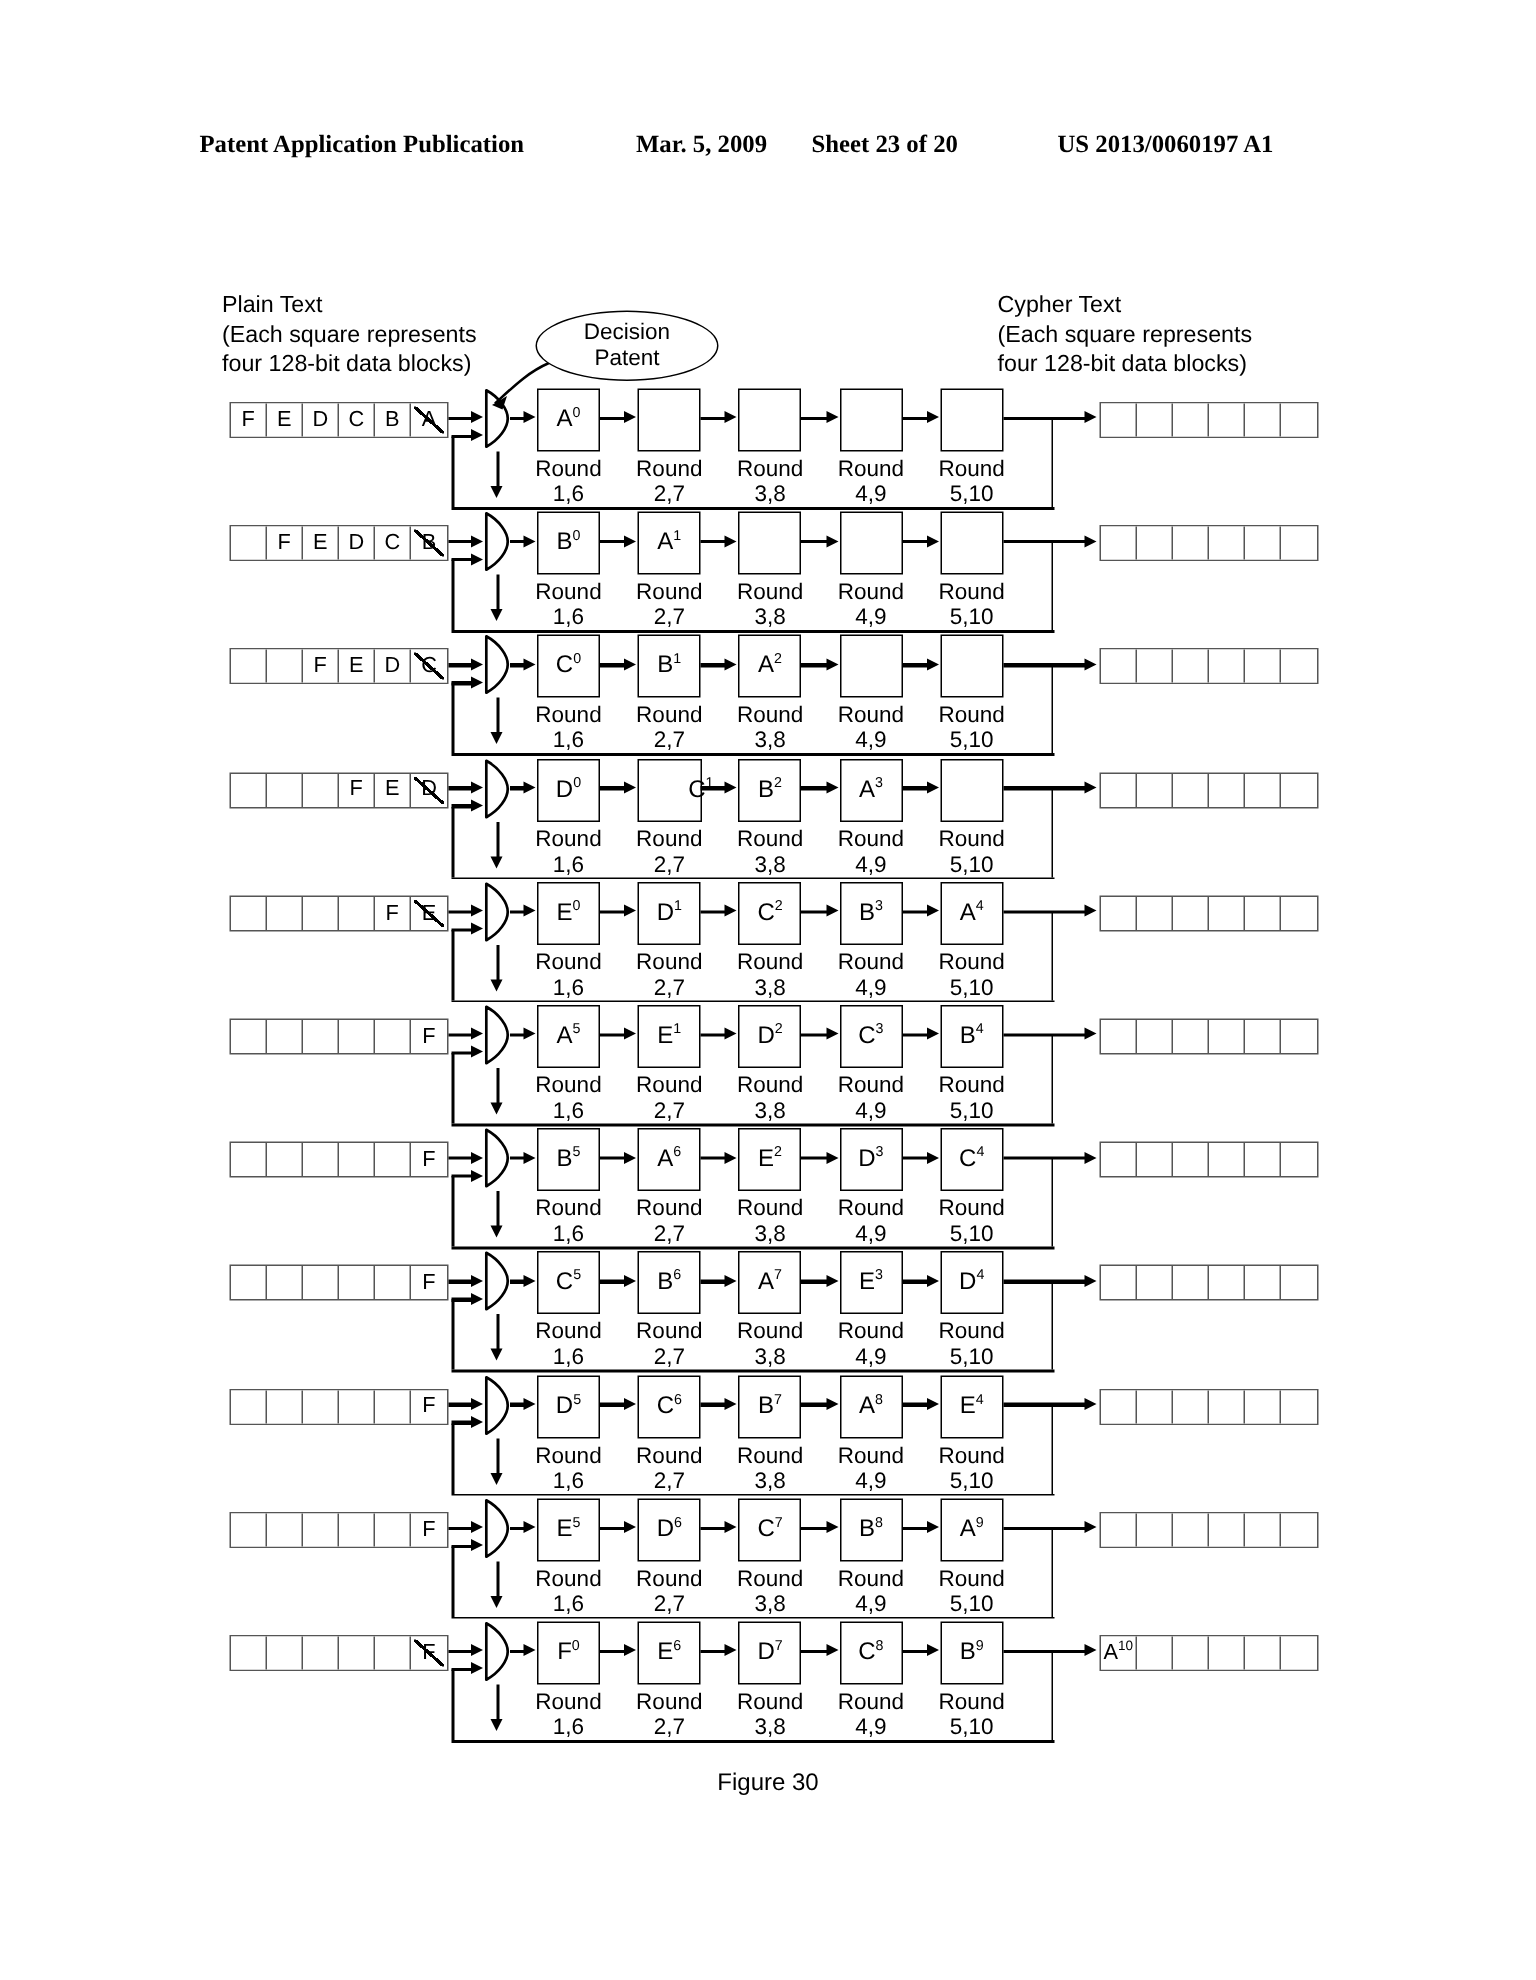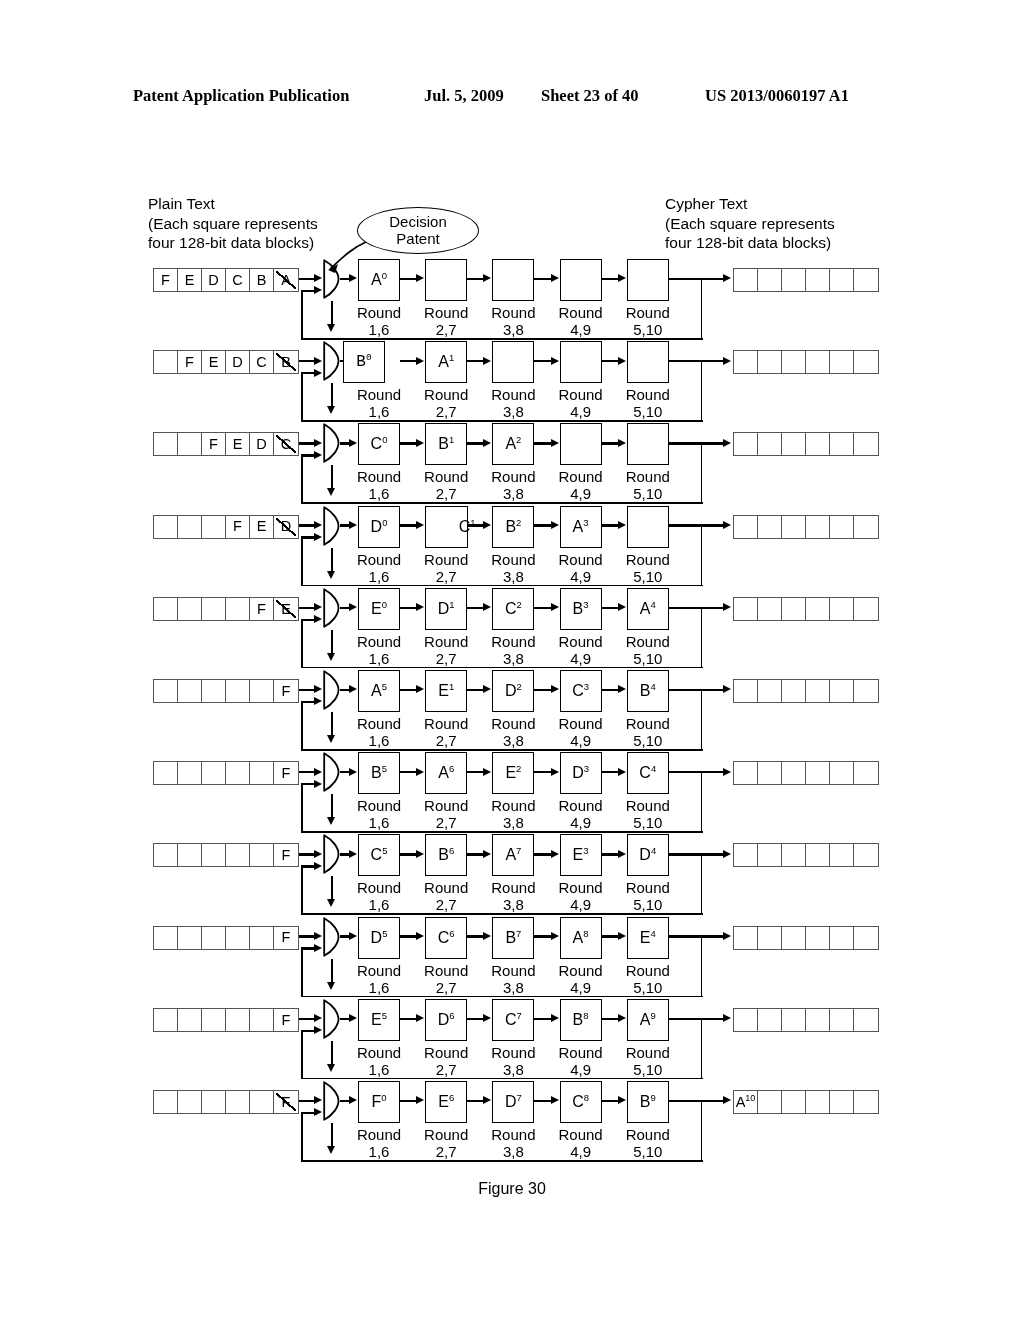--- a/index.html
+++ b/index.html
@@ -104,22 +104,22 @@
   #figcap{
     position:absolute;left:0;top:1180px;width:1024px;text-align:center;
     font-size:16px;
   }
 </style>
 </head>
 <body>
 
 <div id="hdr">
   <span class="h-pub">Patent Application Publication</span>
-  <span class="h-date">Jul. 5, 2009</span>
-  <span class="h-sheet">Sheet 23 of 40</span>
+  <span class="h-date">Mar. 5, 2009</span>
+  <span class="h-sheet">Sheet 23 of 20</span>
   <span class="h-num">US 2013/0060197 A1</span>
 </div>
 
 <div id="fig">
 
   <div class="caption" id="cap-plain">
     <div>Plain Text</div>
     <div>(Each square represents</div>
     <div>four 128-bit data blocks)</div>
   </div>
@@ -244,21 +244,21 @@
       <div class="arrow-r" style="left:314px;top:356.59999999999997px;"></div>
       <div class="ln " style="left:301px;top:372px;width:14px;height:2.4px;"></div>
       <div class="arrow-r" style="left:314px;top:368.59999999999997px;"></div>
       <div class="mux" style="left:323px;top:341.2px;">
         <svg width="17" height="40" viewBox="0 0 17 40">
           <path d="M 1.2,1.2 L 1.2,38.8 C 10,34 15.5,26 15.5,20 C 15.5,14 10,6 1.2,1.2 Z" fill="#fff" stroke="#000" stroke-width="1.8" stroke-linejoin="round"></path>
         </svg>
       </div>
       <div class="ln " style="left:340px;top:360px;width:10px;height:2.4px;"></div>
       <div class="arrow-r" style="left:349px;top:356.59999999999997px;"></div>
-      <div class="rbox" style="left:343px;top:341.2px;font-family:Liberation Mono, monospace;">
+      <div class="rbox" style="left:358px;top:341.2px;">
         <span>B<sup>0</sup></span>
       </div>
       <div class="ln " style="left:400px;top:360px;width:17.200000000000003px;height:2.4px;"></div>
       <div class="arrow-r" style="left:416.2px;top:356.59999999999997px;"></div>
       <div class="rlabel" style="left:344px;top:386.2px;">
         <div>Round</div>
         <div>1,6</div>
       </div>
       <div class="rbox" style="left:425.2px;top:341.2px;">
         <span>A<sup>1</sup></span>

